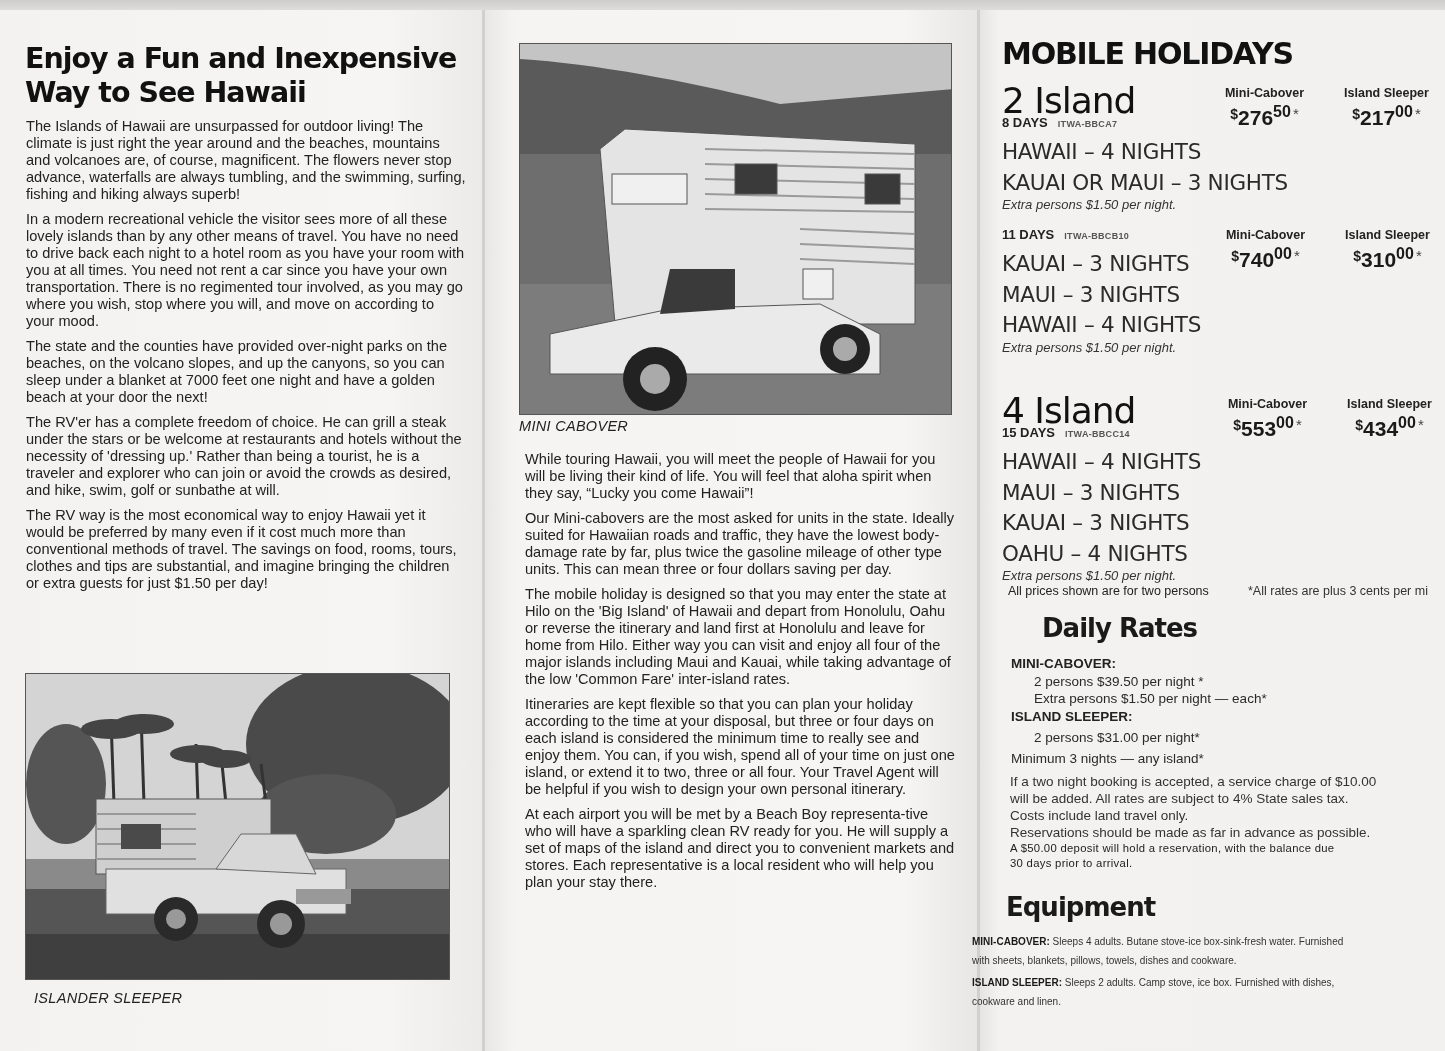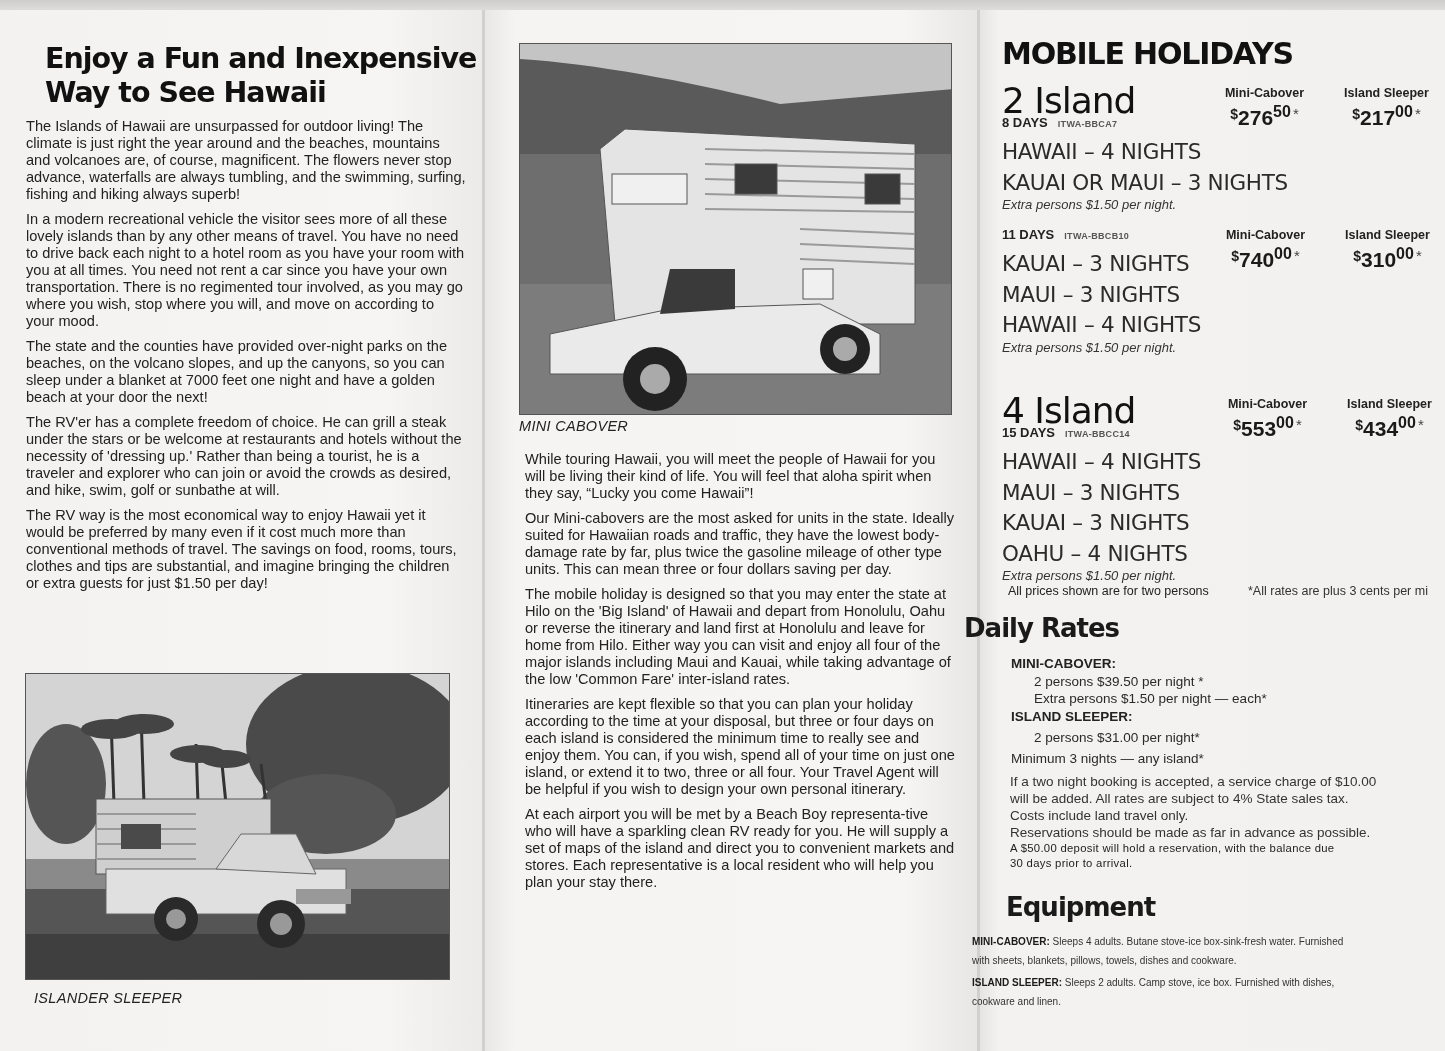--- a/index.html
+++ b/index.html
@@ -8,21 +8,21 @@
 
   .top-edge { position: absolute; left: 0; top: 0; width: 1445px; height: 12px; background: linear-gradient(#cfcdcb, #e2e0de); }
 
   .panel { position: absolute; top: 10px; height: 1041px; background: #f4f3f1; }
   .panel-left { left: 0; width: 483px; background: linear-gradient(90deg, #f3f2f0 0%, #f6f5f3 80%, #eceae8 100%); }
   .panel-mid  { left: 485px; width: 493px; background: linear-gradient(90deg, #e9e7e5 0%, #f5f4f2 6%, #f6f5f3 85%, #e8e6e4 100%); }
   .panel-right{ left: 980px; width: 465px; background: linear-gradient(90deg, #e6e4e2 0%, #f3f2f0 4%, #f2f1ef 100%); }
   .fold { position: absolute; top: 10px; width: 3px; height: 1041px; background: #d2d0ce; }
 
   
-  .hero-title { position: absolute; left: 25px; top: 42px; width: 450px; font-family: "DejaVu Sans", sans-serif; font-weight: bold; font-size: 28.5px; line-height: 34px; letter-spacing: -1px; color: #111; margin-left: 20px; }
+  .hero-title { position: absolute; left: 25px; top: 42px; width: 450px; font-family: "DejaVu Sans", sans-serif; font-weight: bold; font-size: 28.5px; line-height: 34px; letter-spacing: -1px; color: #111; }
   .body-text { font-family: "Liberation Sans", sans-serif; font-size: 14.6px; line-height: 17px; color: #222; }
   .body-text p { margin-bottom: 8px; }
   .left-body { position: absolute; left: 26px; top: 118px; width: 440px; }
 
   .photo { position: absolute; border: 1px solid #555; overflow: hidden; }
   .photo-sleeper { left: 25px; top: 673px; width: 425px; height: 307px; background: linear-gradient(180deg, #c9c9c9 0%, #d8d8d8 40%, #bdbdbd 62%, #777 72%, #5c5c5c 100%); }
   .photo-cabover { left: 519px; top: 43px; width: 433px; height: 372px; background: linear-gradient(180deg, #bbb 0%, #d0d0d0 10%, #6d6d6d 25%, #555 45%, #6a6a6a 65%, #7d7d7d 100%); }
 
   .caption { position: absolute; font-style: italic; font-size: 14.5px; color: #222; letter-spacing: 0.3px; }
   .cap-sleeper { left: 34px; top: 990px; }
@@ -219,21 +219,21 @@
 <div class="price-col" style="left:1337px; top:397px; width:105px">
   <div class="price-label">Island Sleeper</div>
   <div class="price"><span class="cur">$</span><span>434</span><span class="cents">00</span><span class="ast">*</span></div>
 </div>
 
 <div class="notes-row">
   <span>All prices shown are for two persons</span>
   <span class="rate-note">*All rates are plus 3 cents per mi</span>
 </div>
 
-<h2 class="sec-title" style="left:964px; top:613px">Daily Rates</h2>
+<h2 class="sec-title" style="left:1042px; top:613px">Daily Rates</h2>
 <div class="daily">
   <div class="lbl">MINI-CABOVER:</div>
   <div class="ind">2 persons $39.50 per night *</div>
   <div class="ind">Extra persons $1.50 per night — each*</div>
   <div class="lbl">ISLAND SLEEPER:</div>
   <div class="ind" style="margin-top:4px">2 persons $31.00 per night*</div>
   <div style="margin-top:3px">Minimum 3 nights — any island*</div>
 </div>
 
 <div class="terms">

